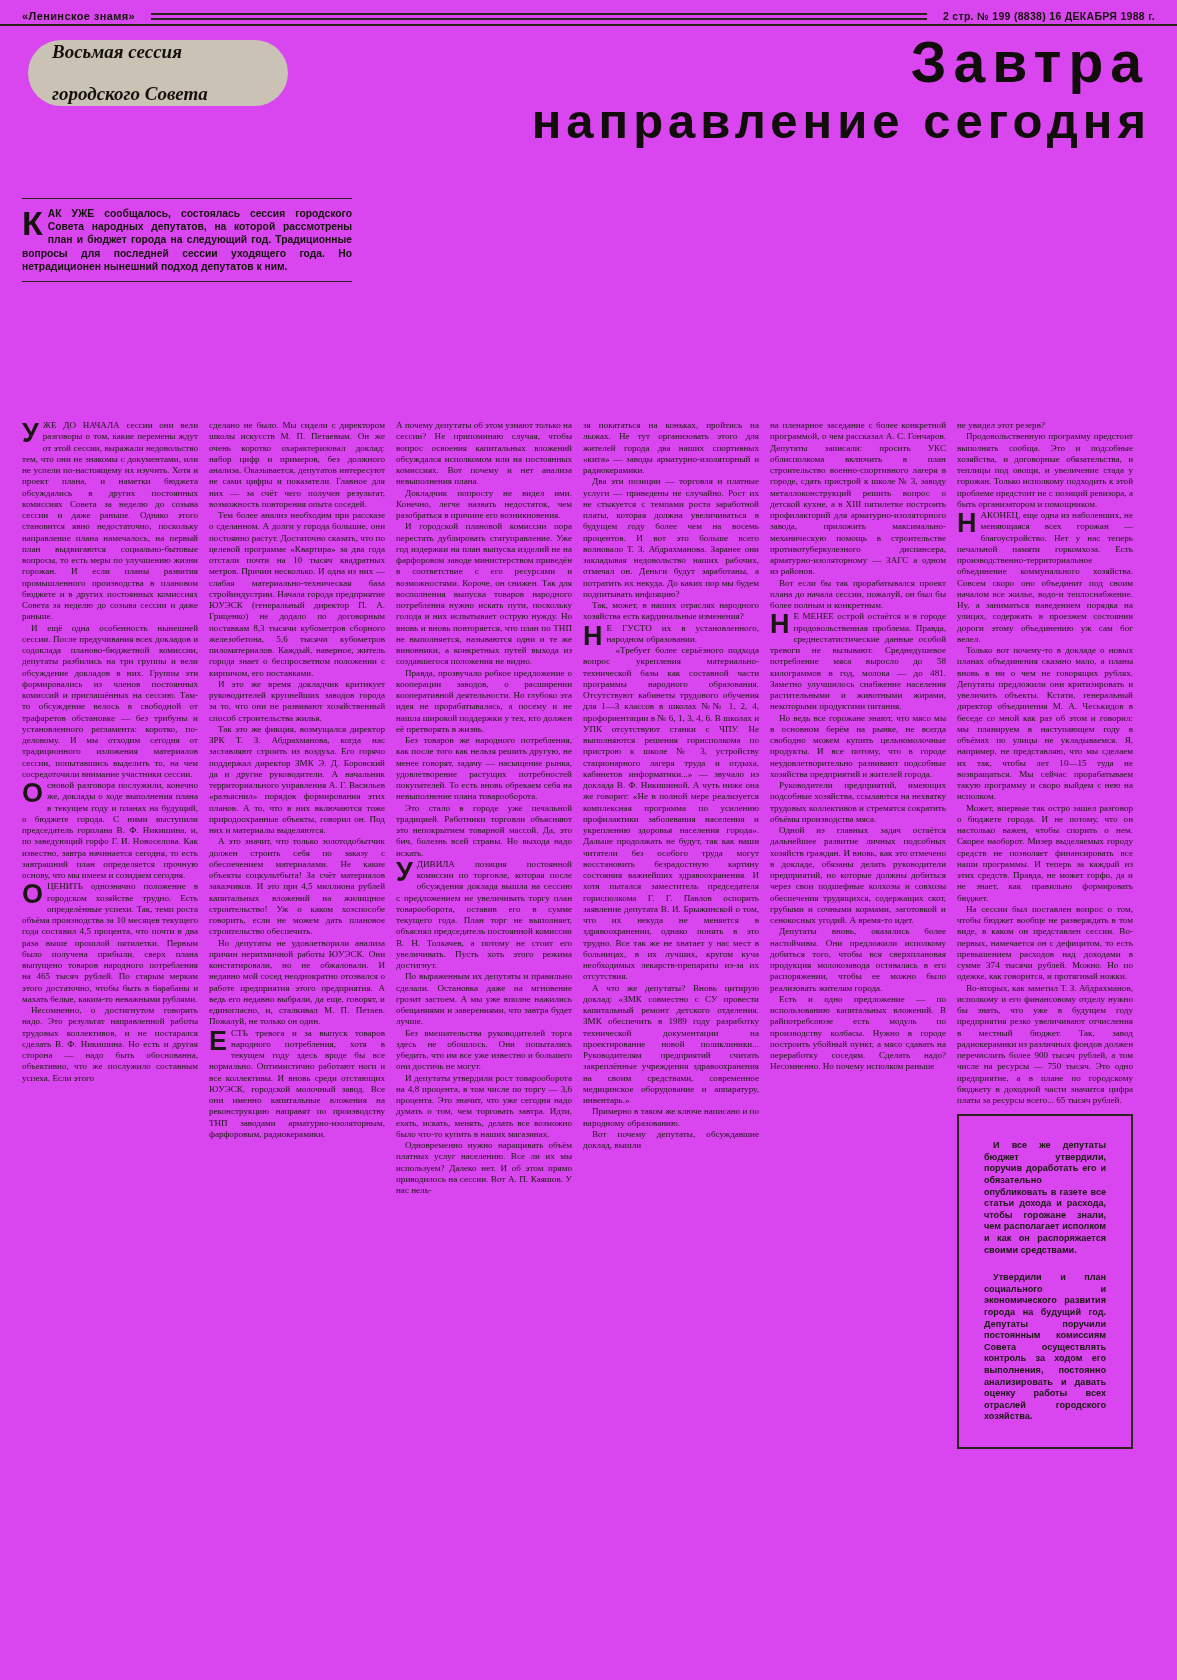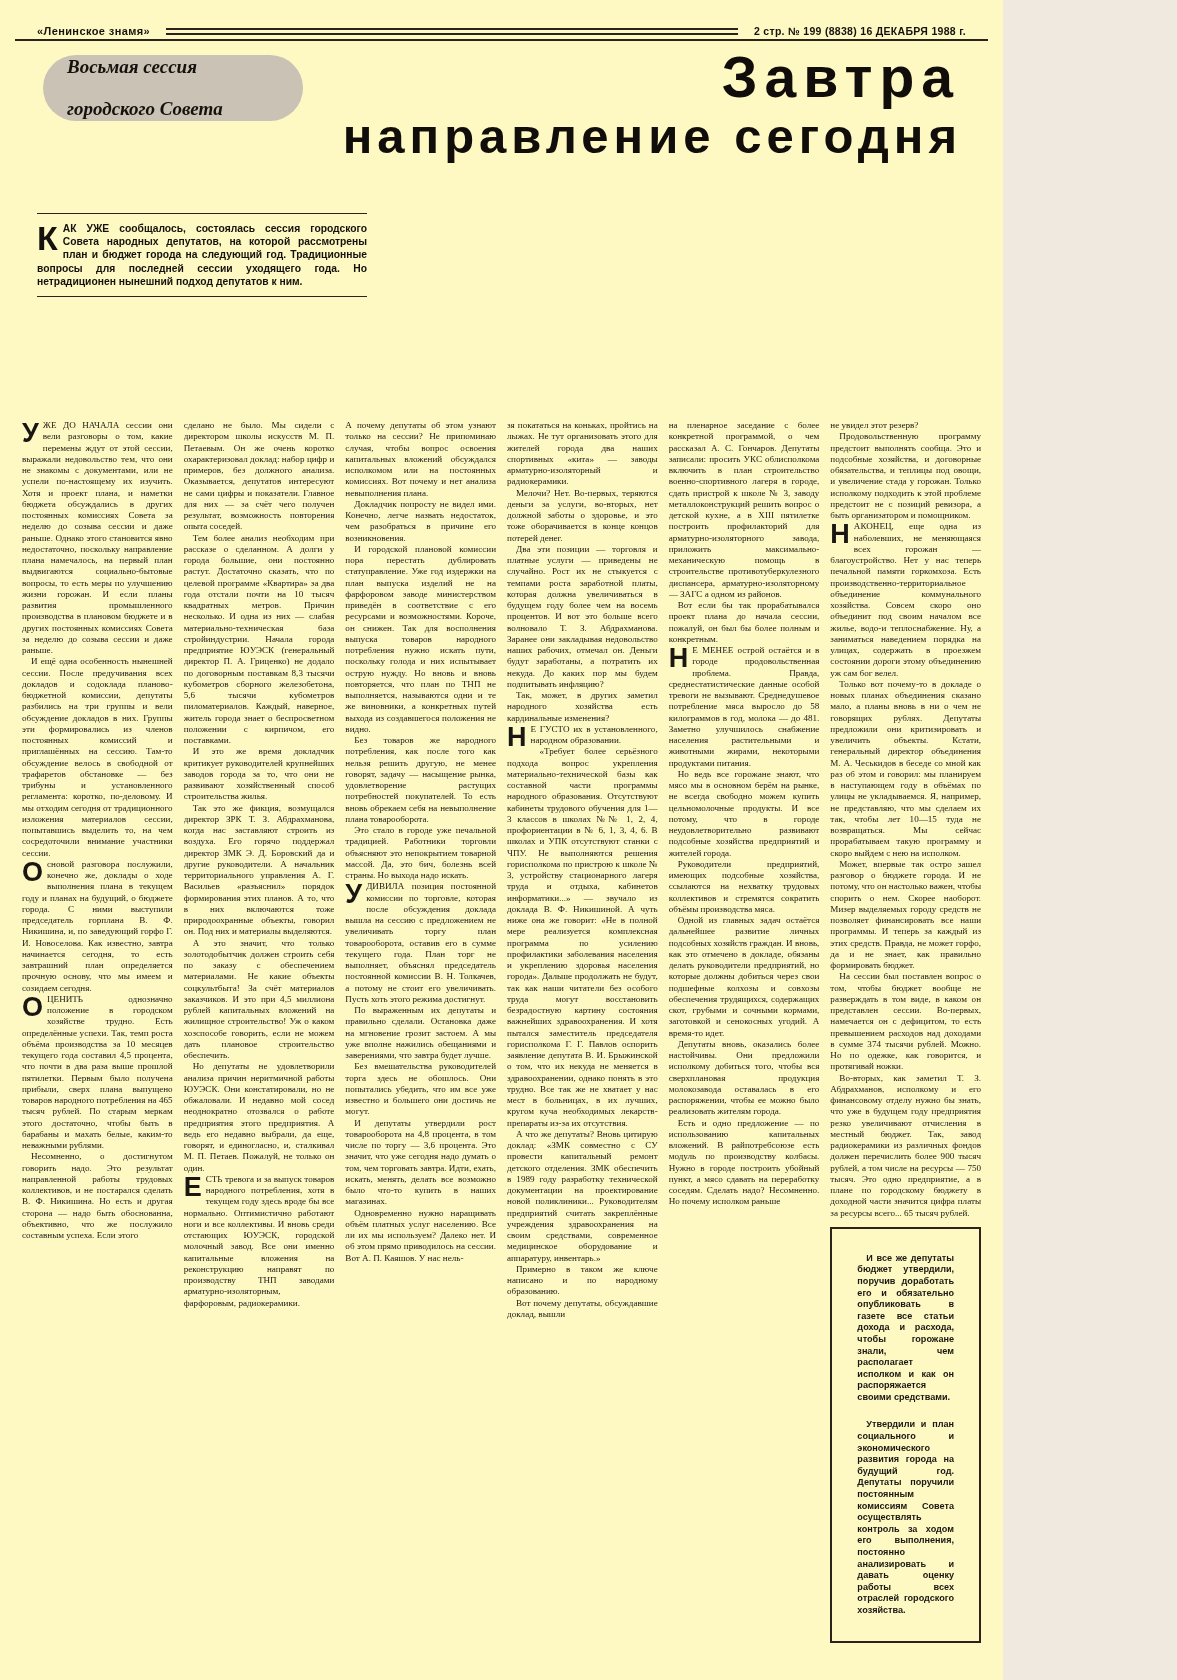--- a/index.html
+++ b/index.html
@@ -5,23 +5,23 @@
   html,body{margin:0;padding:0;}
   body{
     width:1177px;height:1680px;
     background:#efe9df;
     font-family:"Liberation Serif", serif;
     color:#1a1713;
     overflow:hidden;
   }
   .page{
     position:relative;
-    width:1003px;height:1680px;
-    background:#fef9c3;
-    padding:15px;
+    width:1177px;height:1680px;
+    background:#d946ef;
+    padding:0;
     box-sizing:border-box;
   }
   
   .masthead{
     display:flex;align-items:center;justify-content:space-between;
     padding:10px 22px 2px 22px;
     border-bottom:2px solid #2a241d;
   }
   .mast-left{
     font-family:"Liberation Sans", sans-serif;
@@ -176,34 +176,34 @@
       <p>Так это же фикция, возмущался директор ЗРК Т. З. Абдрахманова, когда нас заставляют строить из воздуха. Его горячо поддержал директор ЗМК Э. Д. Боровский да и другие руководители. А начальник территориального управления А. Г. Васильев «разъяснил» порядок формирования этих планов. А то, что в них включаются тоже природоохранные объекты, говорил он. Под них и материалы выделяются.</p>
       <p>А это значит, что только золотодобытчик должен строить себя по заказу с обеспечением материалами. Не какие объекты соцкультбыта! За счёт материалов заказчиков. И это при 4,5 миллиона рублей капитальных вложений на жилищное строительство! Уж о каком хозспособе говорить, если не можем дать плановое строительство обеспечить.</p>
       <p>Но депутаты не удовлетворили анализа причин неритмичной работы ЮУЭСК. Они констатировали, но не обжаловали. И недавно мой сосед неоднократно отозвался о работе предприятия этого предприятия. А ведь его недавно выбрали, да еще, говорят, и единогласно, и, сталкивал М. П. Петаев. Пожалуй, не только он один.</p>
       <p class="noind"><span class="cap">Е</span><span>СТЬ тревога и за выпуск товаров народного потребления, хотя в текущем году здесь вроде бы все нормально. Оптимистично работают ноги и все коллективы. И вновь среди отстающих ЮУЭСК, городской молочный завод. Все они именно капитальные вложения на реконструкцию направят по производству ТНП заводами арматурно-изоляторным, фарфоровым, радиокерамики.</span></p>
     </div>
 
     <div class="col">
       <p class="noind">А почему депутаты об этом узнают только на сессии? Не припоминаю случая, чтобы вопрос освоения капитальных вложений обсуждался исполкомом или на постоянных комиссиях. Вот почему и нет анализа невыполнения плана.</p>
       <p>Докладчик попросту не видел ими. Конечно, легче назвать недостаток, чем разобраться в причине его возникновения.</p>
       <p>И городской плановой комиссии пора перестать дублировать статуправление. Уже год издержки на план выпуска изделий не на фарфоровом заводе министерством приведён в соответствие с его ресурсами и возможностями. Короче, он снижен. Так для восполнения выпуска товаров народного потребления нужно искать пути, поскольку голода и них испытывает острую нужду. Но вновь и вновь повторяется, что план по ТНП не выполняется, называются одни и те же виновники, а конкретных путей выхода из создавшегося положения не видно.</p>
+      <p>Правда, прозвучало робкое предложение о кооперации заводов, о расширении кооперативной деятельности. Но глубоко эта идея не прорабатывалась, а посему и не нашла широкой поддержки у тех, кто должен её претворять в жизнь.</p>
       <p>Без товаров же народного потребления, как после того как нельзя решить другую, не менее говорят, задачу — насыщение рынка, удовлетворение растущих потребностей покупателей. То есть вновь обрекаем себя на невыполнение плана товарооборота.</p>
       <p>Это стало в городе уже печальной традицией. Работники торговли объясняют это непокрытием товарной массой. Да, это бич, болезнь всей страны. Но выхода надо искать.</p>
       <p class="noind"><span class="cap">У</span><span>ДИВИЛА позиция постоянной комиссии по торговле, которая после обсуждения доклада вышла на сессию с предложением не увеличивать торгу план товарооборота, оставив его в сумме текущего года. План торг не выполняет, объяснял председатель постоянной комиссии В. Н. Толкачев, а потому не стоит его увеличивать. Пусть хоть этого режима достигнут.</span></p>
       <p>По выраженным их депутаты и правильно сделали. Остановка даже на мгновение грозит застоем. А мы уже вполне нажились обещаниями и заверениями, что завтра будет лучше.</p>
       <p>Без вмешательства руководителей торга здесь не обошлось. Они попытались убедить, что им все уже известно и большего они достичь не могут.</p>
       <p>И депутаты утвердили рост товарооборота на 4,8 процента, в том числе по торгу — 3,6 процента. Это значит, что уже сегодня надо думать о том, чем торговать завтра. Идти, ехать, искать, менять, делать все возможно было что-то купить в наших магазинах.</p>
       <p>Одновременно нужно наращивать объём платных услуг населению. Все ли их мы используем? Далеко нет. И об этом прямо приводилось на сессии. Вот А. П. Каяшов. У нас нель-</p>
     </div>
 
     <div class="col">
       <p class="noind">зя покататься на коньках, пройтись на лыжах. Не тут организовать этого для жителей города два наших спортивных «кита» — заводы арматурно-изоляторный и радиокерамики.</p>
-      <p>Мелочи? Нет. Во-первых, теряются деньги за услуги, во-вторых, нет должной заботы о здоровье, и это тоже оборачивается в конце концов потерей денег.</p>
       <p>Два эти позиции — торговля и платные услуги — приведены не случайно. Рост их не стыкуется с темпами роста заработной платы, которая должна увеличиваться в будущем году более чем на восемь процентов. И вот это больше всего волновало Т. З. Абдрахманова. Заранее они закладывая недовольство наших рабочих, отмечал он. Деньги будут заработаны, а потратить их некуда. До каких пор мы будем подпитывать инфляцию?</p>
-      <p>Так, может, в других заметил народного хозяйства есть кардинальные изменения?</p>
+      <p>Так, может, в наших отраслях народного хозяйства есть кардинальные изменения?</p>
       <p class="noind"><span class="cap">Н</span><span>Е ГУСТО их в установленного, народном образовании.</span></p>
       <p>«Требует более серьёзного подхода вопрос укрепления материально-технической базы как составной части программы народного образования. Отсутствуют кабинеты трудового обучения для 1—3 классов в школах №№ 1, 2, 4, профориентации в № 6, 1, 3, 4, 6. В школах и УПК отсутствуют станки с ЧПУ. Не выполняются решения горисполкома по пристрою к школе № 3, устройству стационарного лагеря труда и отдыха, кабинетов информатики...» — звучало из доклада В. Ф. Никишиной. А чуть ниже она же говорит: «Не в полной мере реализуется комплексная программа по усилению профилактики заболевания населения и укреплению здоровья населения города». Дальше продолжать не будут, так как наши читатели без особого труда могут восстановить безрадостную картину состояния важнейших здравоохранения. И хотя пытался заместитель председателя горисполкома Г. Г. Павлов оспорить заявление депутата В. И. Брыжинской о том, что их некуда не меняется в здравоохранении, однако понять в это трудно. Все так же не хватает у нас мест в больницах, в их лучших, кругом куча необходимых лекарств-препараты из-за их отсутствия.</p>
       <p>А что же депутаты? Вновь цитирую доклад: «ЗМК совместно с СУ провести капитальный ремонт детского отделения. ЗМК обеспечить в 1989 году разработку технической документации на проектирование новой поликлиники... Руководителям предприятий считать закреплённые учреждения здравоохранения на своим средствами, современное медицинское оборудование и аппаратуру, инвентарь.»</p>
       <p>Примерно в таком же ключе написано и по народному образованию.</p>
       <p>Вот почему депутаты, обсуждавшие доклад, вышли</p>
     </div>
 
     <div class="col">
       <p class="noind">на пленарное заседание с более конкретной программой, о чем рассказал А. С. Гончаров. Депутаты записали: просить УКС облисполкома включить в план строительство военно-спортивного лагеря в городе, сдать пристрой к школе № 3, заводу металлоконструкций решить вопрос о детской кухне, а в XIII пятилетке построить профилакторий для арматурно-изоляторного завода, приложить максимально-механическую помощь в строительстве противотуберкулезного диспансера, арматурно-изоляторному — ЗАГС а одном из районов.</p>
       <p>Вот если бы так прорабатывался проект плана до начала сессии, пожалуй, он был бы более полным и конкретным.</p>

